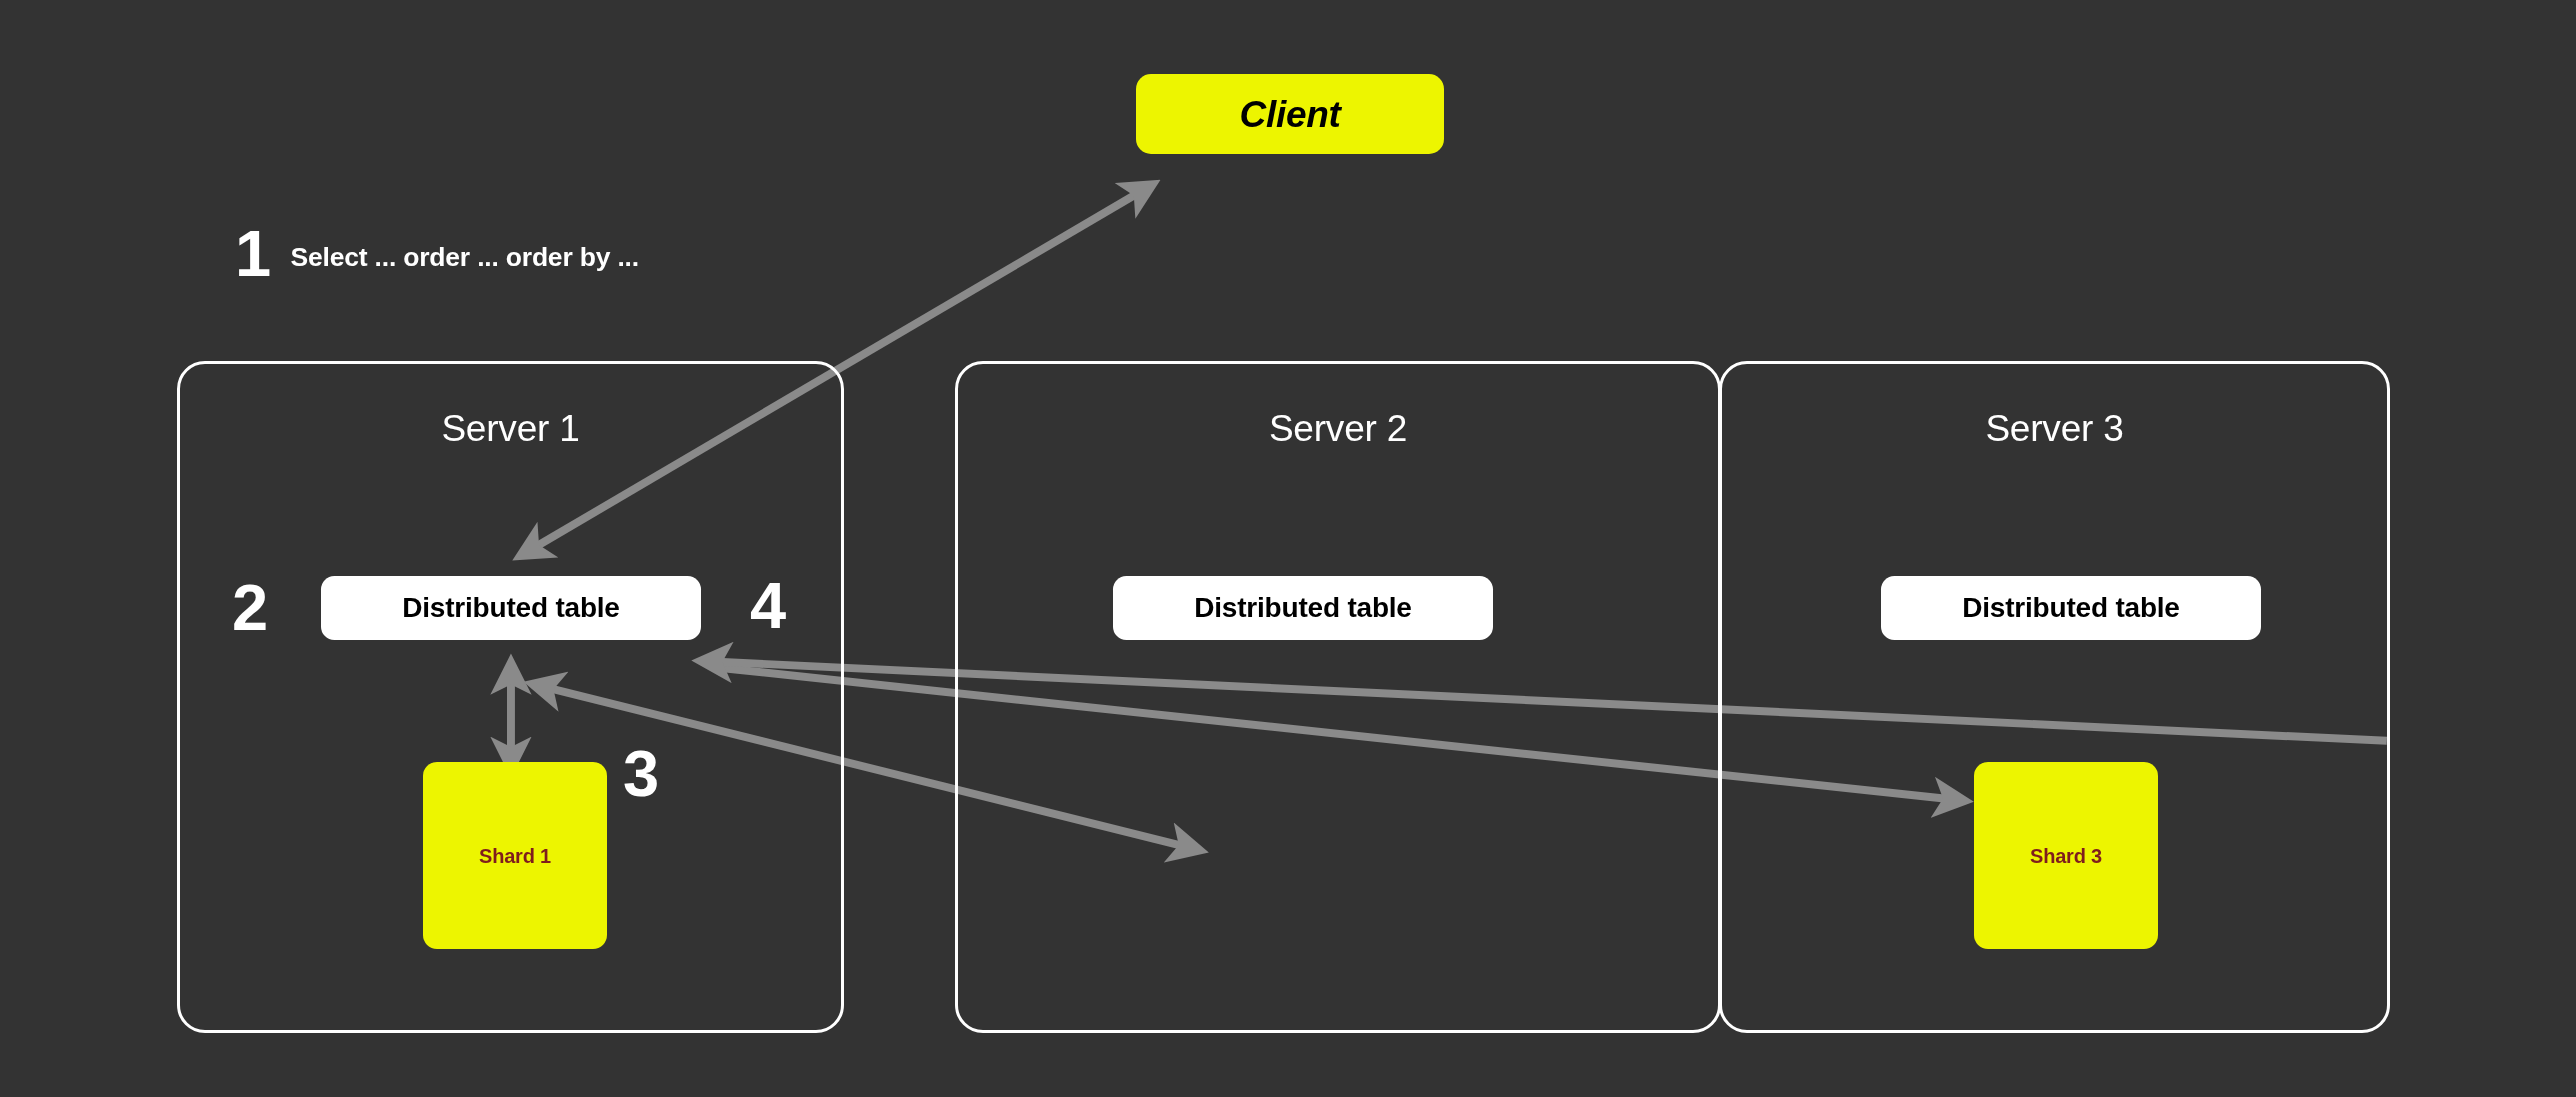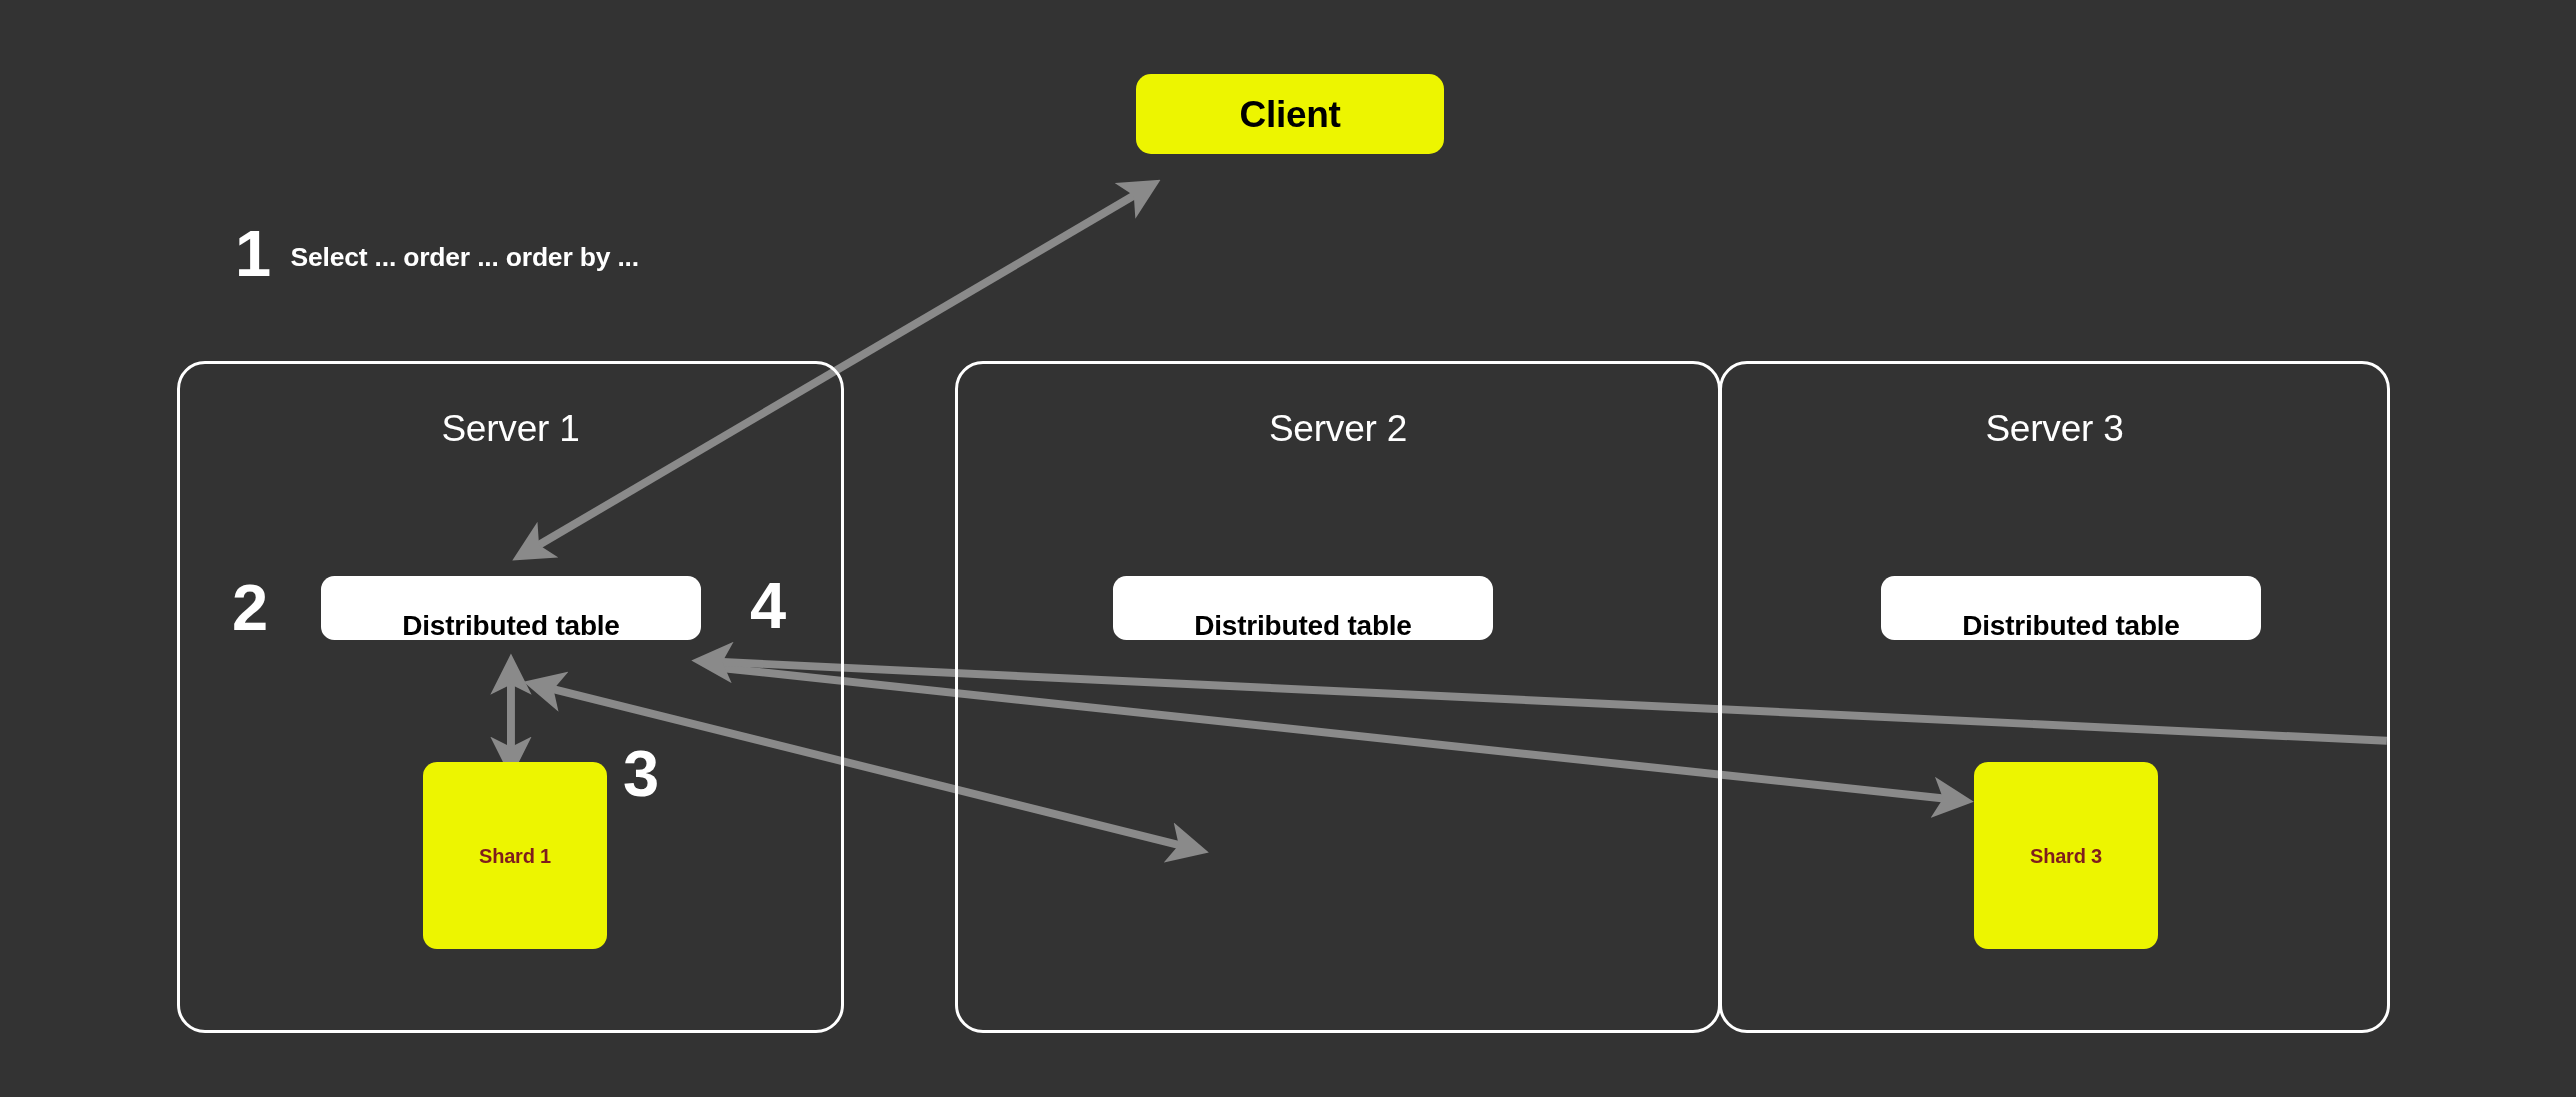--- a/index.html
+++ b/index.html
@@ -37,20 +37,21 @@
     left: 1136px;
     top: 74px;
     width: 308px;
     height: 80px;
     background: #EDF500;
     border-radius: 15px;
     display: flex;
     align-items: center;
     justify-content: center;
     z-index: 3;
+    font-style: italic;
   }
   .client-label {
     color: #000000;
     font-size: 37px;
     font-weight: 700;
     letter-spacing: -0.3px;
     line-height: 1;
   }
 
   
@@ -106,21 +107,21 @@
     letter-spacing: -0.2px;
   }
 
   .dist-table {
     position: absolute;
     top: 212px;
     background: #ffffff;
     border-radius: 13.3px;
     height: 64px;
     display: flex;
-    align-items: flex-end;
+    align-items: center;
     justify-content: center;
     z-index: 4;
   }
   #server-1 .dist-table { left: 141px; width: 380px; }
   #server-2 .dist-table { left: 155px; width: 380px; }
   #server-3 .dist-table { left: 159px; width: 380px; }
 
   .dist-table-label {
     color: #000000;
     font-size: 28px;

